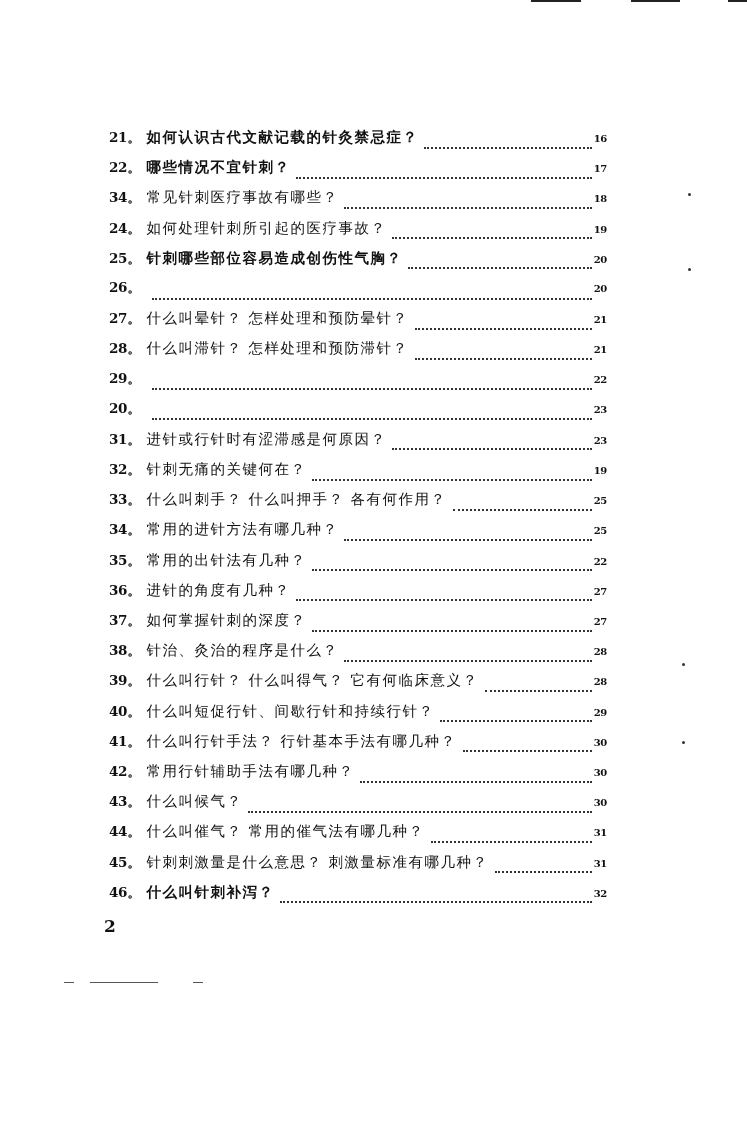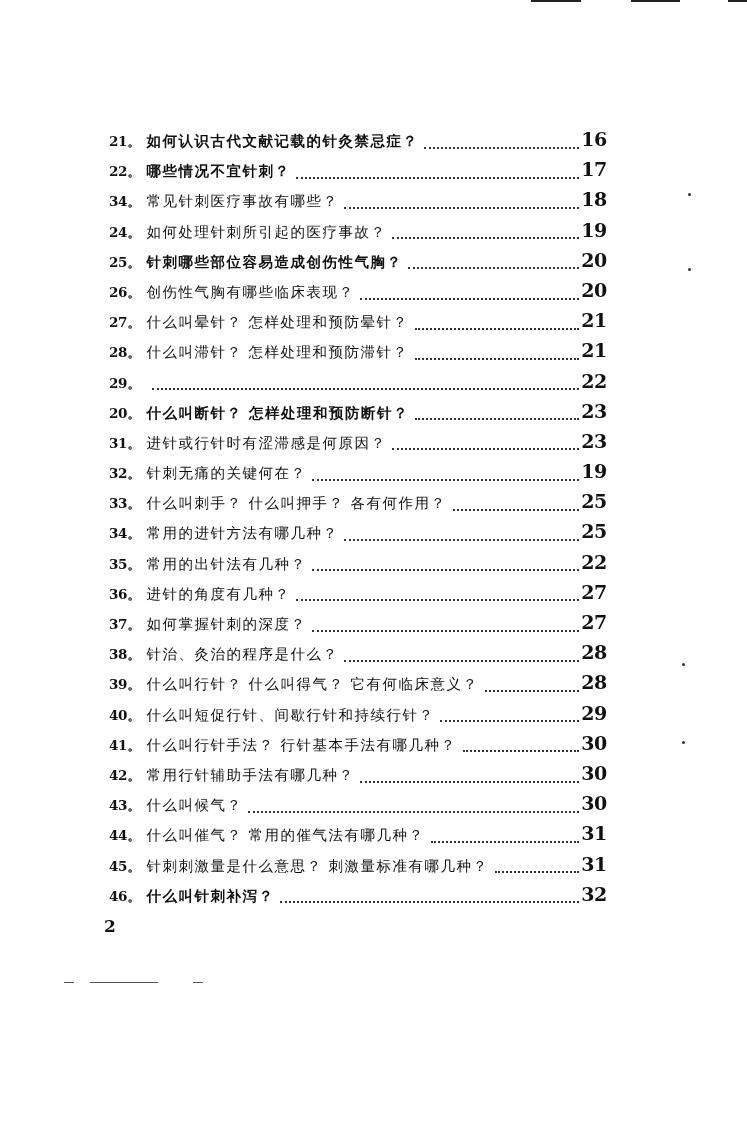--- a/index.html
+++ b/index.html
@@ -18,21 +18,21 @@
       display: flex; align-items: baseline; height: 30.2px;
       font-size: 14.5px; white-space: nowrap;
     }
     .num { font-weight: bold; font-family: "DejaVu Serif", serif; font-size: 13.5px; margin-right: 6px; letter-spacing: -0.3px; }
     .title { letter-spacing: 1.5px; text-align: right; }
     .title.bold { font-weight: bold; }
     .leader {
       flex: 1; margin: 0 2px 0 6px; height: 1px; align-self: center;
       border-bottom: 2px dotted #333; transform: translateY(4px);
     }
-    .pg { font-weight: bold; font-size: 19px; letter-spacing: -0.3px; }
+    .pg { font-weight: bold; font-size: 10px; letter-spacing: -0.3px; }
     .folio {
       position: absolute; left: 104px; top: 916px;
       font-weight: bold; font-size: 17px;
     }
     .speck { position: absolute; width: 3px; height: 3px; border-radius: 50%; background: #333; }
     .bottom-noise { position: absolute; top: 982px; height: 1px; background: #555; }
   </style>
 </head>
 <body>
 
@@ -67,21 +67,20 @@
         <span class="pg">19</span>
       </li>
       <li class="toc-row">
         <span class="num">25。</span>
         <span class="title bold">针刺哪些部位容易造成创伤性气胸？</span>
         <span class="leader"></span>
         <span class="pg">20</span>
       </li>
       <li class="toc-row">
         <span class="num">26。</span>
-        <span class="title">创伤性气胸有哪些临床表现？</span>
         <span class="leader"></span>
         <span class="pg">20</span>
       </li>
       <li class="toc-row">
         <span class="num">27。</span>
         <span class="title">什么叫晕针？ 怎样处理和预防晕针？</span>
         <span class="leader"></span>
         <span class="pg">21</span>
       </li>
       <li class="toc-row">
@@ -90,21 +89,20 @@
         <span class="leader"></span>
         <span class="pg">21</span>
       </li>
       <li class="toc-row">
         <span class="num">29。</span>
         <span class="leader"></span>
         <span class="pg">22</span>
       </li>
       <li class="toc-row">
         <span class="num">20。</span>
-        <span class="title bold">什么叫断针？ 怎样处理和预防断针？</span>
         <span class="leader"></span>
         <span class="pg">23</span>
       </li>
       <li class="toc-row">
         <span class="num">31。</span>
         <span class="title">进针或行针时有涩滞感是何原因？</span>
         <span class="leader"></span>
         <span class="pg">23</span>
       </li>
       <li class="toc-row">

